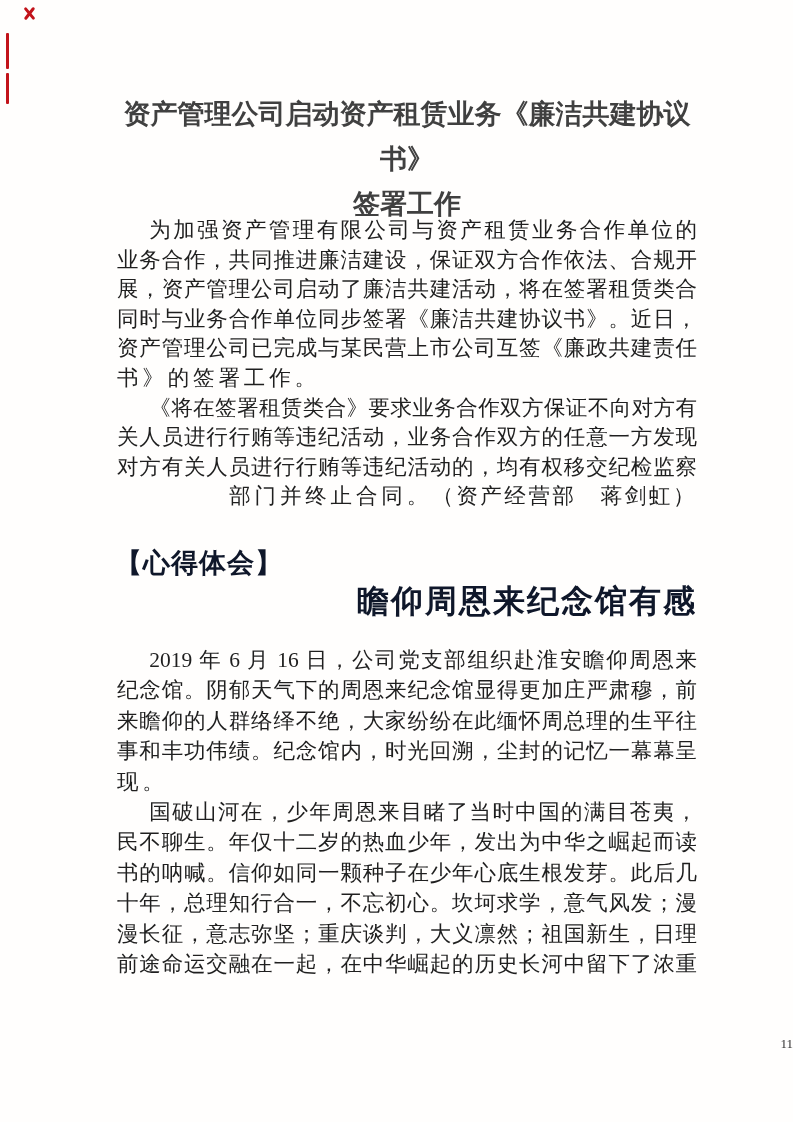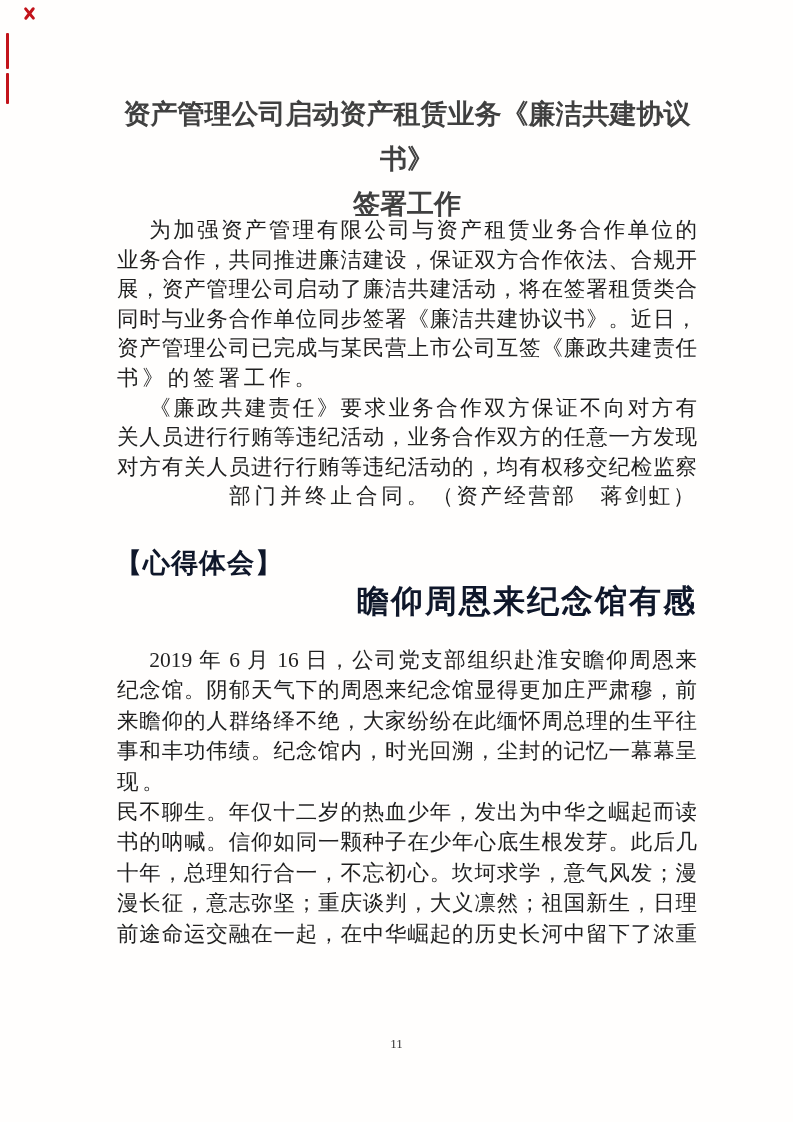--- a/index.html
+++ b/index.html
@@ -113,21 +113,21 @@
     color: #0f172a;
     letter-spacing: 2px;
   }
 
   
   .page-number {
     position: absolute;
     left: 0;
     right: 0;
     top: 1036px;
-    text-align: center;
+    text-align: right;
     font-size: 13px;
     color: #333;
     font-family: "Liberation Serif", serif;
   }
 </style>
 </head>
 <body>
 
 <div id="page">
 
@@ -144,40 +144,41 @@
   </div>
 
   <div class="body-block a1body">
     <div class="line indent">为加强资产管理有限公司与资产租赁业务合作单位的</div>
     <div class="line">业务合作，共同推进廉洁建设，保证双方合作依法、合规开</div>
     <div class="line">展，资产管理公司启动了廉洁共建活动，将在签署租赁类合</div>
     <div class="line">同时与业务合作单位同步签署《廉洁共建协议书》。近日，</div>
     <div class="line">资产管理公司已完成与某民营上市公司互签《廉政共建责任</div>
     <div class="line short">书》的签署工作。</div>
 
-    <div class="line indent">《廉政共建责任》要求业务合作双方保证不向对方有</div>
+    <div class="line indent">《将在签署租赁类合》要求业务合作双方保证不向对方有</div>
     <div class="line">关人员进行行贿等违纪活动，业务合作双方的任意一方发现</div>
     <div class="line">对方有关人员进行行贿等违纪活动的，均有权移交纪检监察</div>
     <div class="sigline">
       <span class="sig-left">部门并终止合同。</span>
       <span class="sig-right">（资产经营部　蒋剑虹）</span>
     </div>
   </div>
 
   <div class="section-header">【心得体会】</div>
 
   <div class="title2">瞻仰周恩来纪念馆有感</div>
 
   <div class="body-block a2body">
     <div class="line indent">2019 年 6 月 16 日，公司党支部组织赴淮安瞻仰周恩来</div>
     <div class="line">纪念馆。阴郁天气下的周恩来纪念馆显得更加庄严肃穆，前</div>
     <div class="line">来瞻仰的人群络绎不绝，大家纷纷在此缅怀周总理的生平往</div>
     <div class="line">事和丰功伟绩。纪念馆内，时光回溯，尘封的记忆一幕幕呈</div>
     <div class="line short">现。</div>
 
+    <div class="line indent">国破山河在，少年周恩来目睹了当时中国的满目苍夷，</div>
     <div class="line">民不聊生。年仅十二岁的热血少年，发出为中华之崛起而读</div>
     <div class="line">书的呐喊。信仰如同一颗种子在少年心底生根发芽。此后几</div>
     <div class="line">十年，总理知行合一，不忘初心。坎坷求学，意气风发；漫</div>
     <div class="line">漫长征，意志弥坚；重庆谈判，大义凛然；祖国新生，日理</div>
     <div class="line">前途命运交融在一起，在中华崛起的历史长河中留下了浓重</div>
   </div>
 
   <div class="page-number">11</div>
 
 </div>

